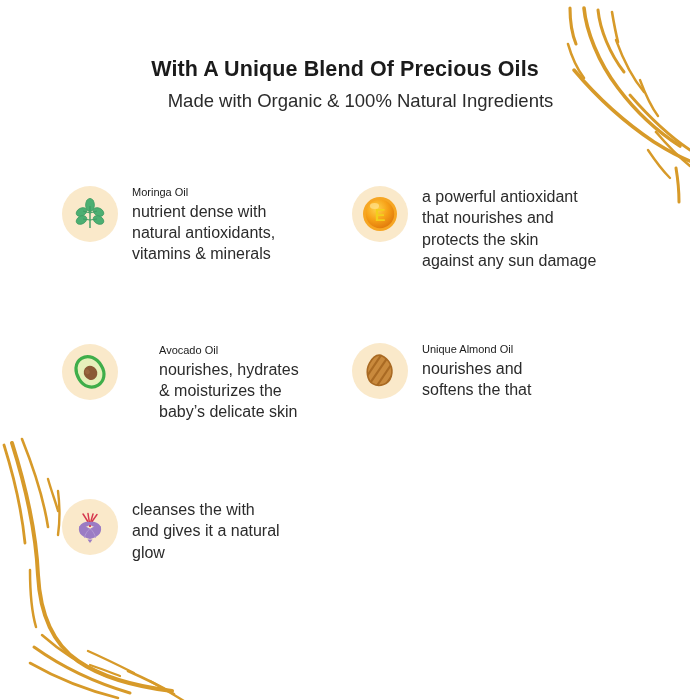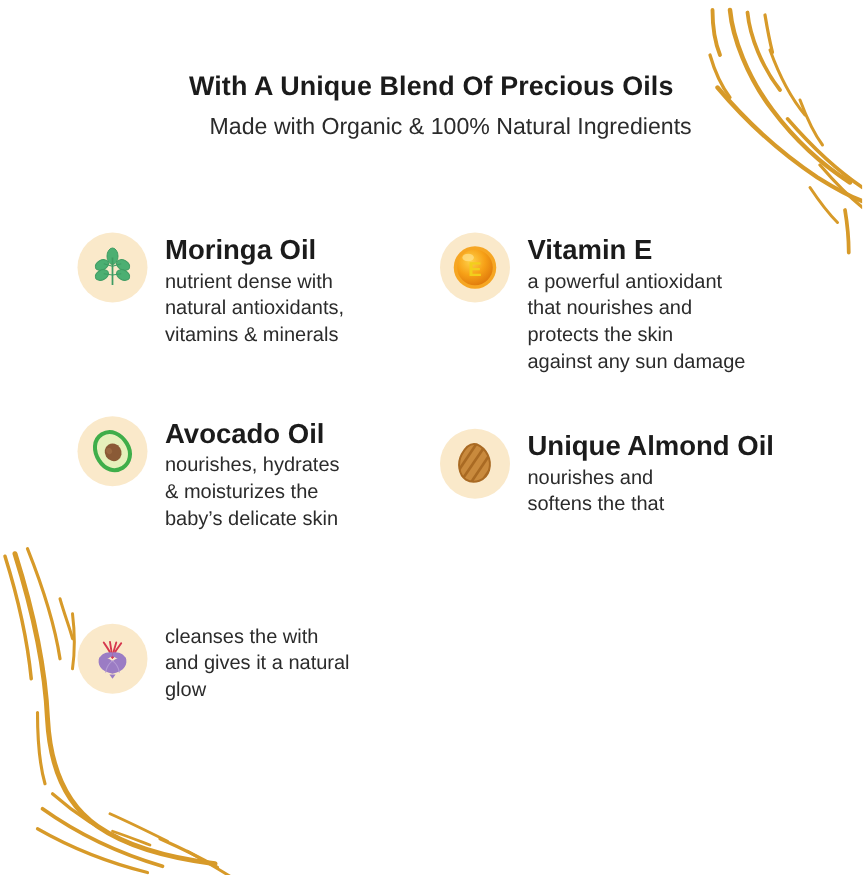--- a/index.html
+++ b/index.html
@@ -70,37 +70,37 @@
     display: flex;
     align-items: center;
     justify-content: center;
     margin-top: 2px;
   }
   .feature-text {
     margin-left: 14px;
     padding-top: 1px;
   }
   .feature-title {
-    font-size: 22px;
-    font-weight: bold;
+    font-size: 11px;
+    font-weight: normal;
     color: #1b1b1b;
     line-height: 1.32;
     margin: 0;
     white-space: nowrap;
   }
   .feature-desc {
     font-size: 16px;
     font-weight: normal;
     color: #2b2b2b;
     line-height: 1.33;
     margin: 1px 0 0 0;
     white-space: pre-line;
   }
   #feat-moringa { left: 62px;  top: 184px; }
-  #feat-avocado { left: 62px;  top: 331px; }
+  #feat-avocado { left: 62px;  top: 342px; gap: 27px; }
   #feat-saffron { left: 62px;  top: 497px; }
   #feat-vitamin-e { left: 352px; top: 184px; }
   #feat-almond   { left: 352px; top: 341px; }
 </style>
 </head>
 <body>
 
 <div id="infographic">
 
   <svg class="deco" id="deco-top-right" viewBox="0 0 150 205">
@@ -176,21 +176,20 @@
             <stop offset="100%" stop-color="#e07a0c"></stop>
           </radialGradient>
         </defs>
         <circle cx="19" cy="19" r="17" fill="#f6a623"></circle>
         <circle cx="19" cy="19" r="14.2" fill="url(#vegrad)"></circle>
         <ellipse cx="13.5" cy="11" rx="4.6" ry="3" fill="#ffe08a" opacity="0.75"></ellipse>
         <text x="19" y="25.5" text-anchor="middle" font-family="'Liberation Sans', sans-serif" font-size="16" font-weight="bold" fill="#f2cf1c">E</text>
       </svg>
     </div>
     <div class="feature-text">
-      <p class="feature-title">Vitamin E</p>
       <p class="feature-desc">a powerful antioxidant
 that nourishes and
 protects the skin
 against any sun damage</p>
     </div>
   </div>
 
   <div class="feature" id="feat-avocado">
     <div class="icon-badge">
       <svg width="38" height="38" viewBox="0 0 38 38">

